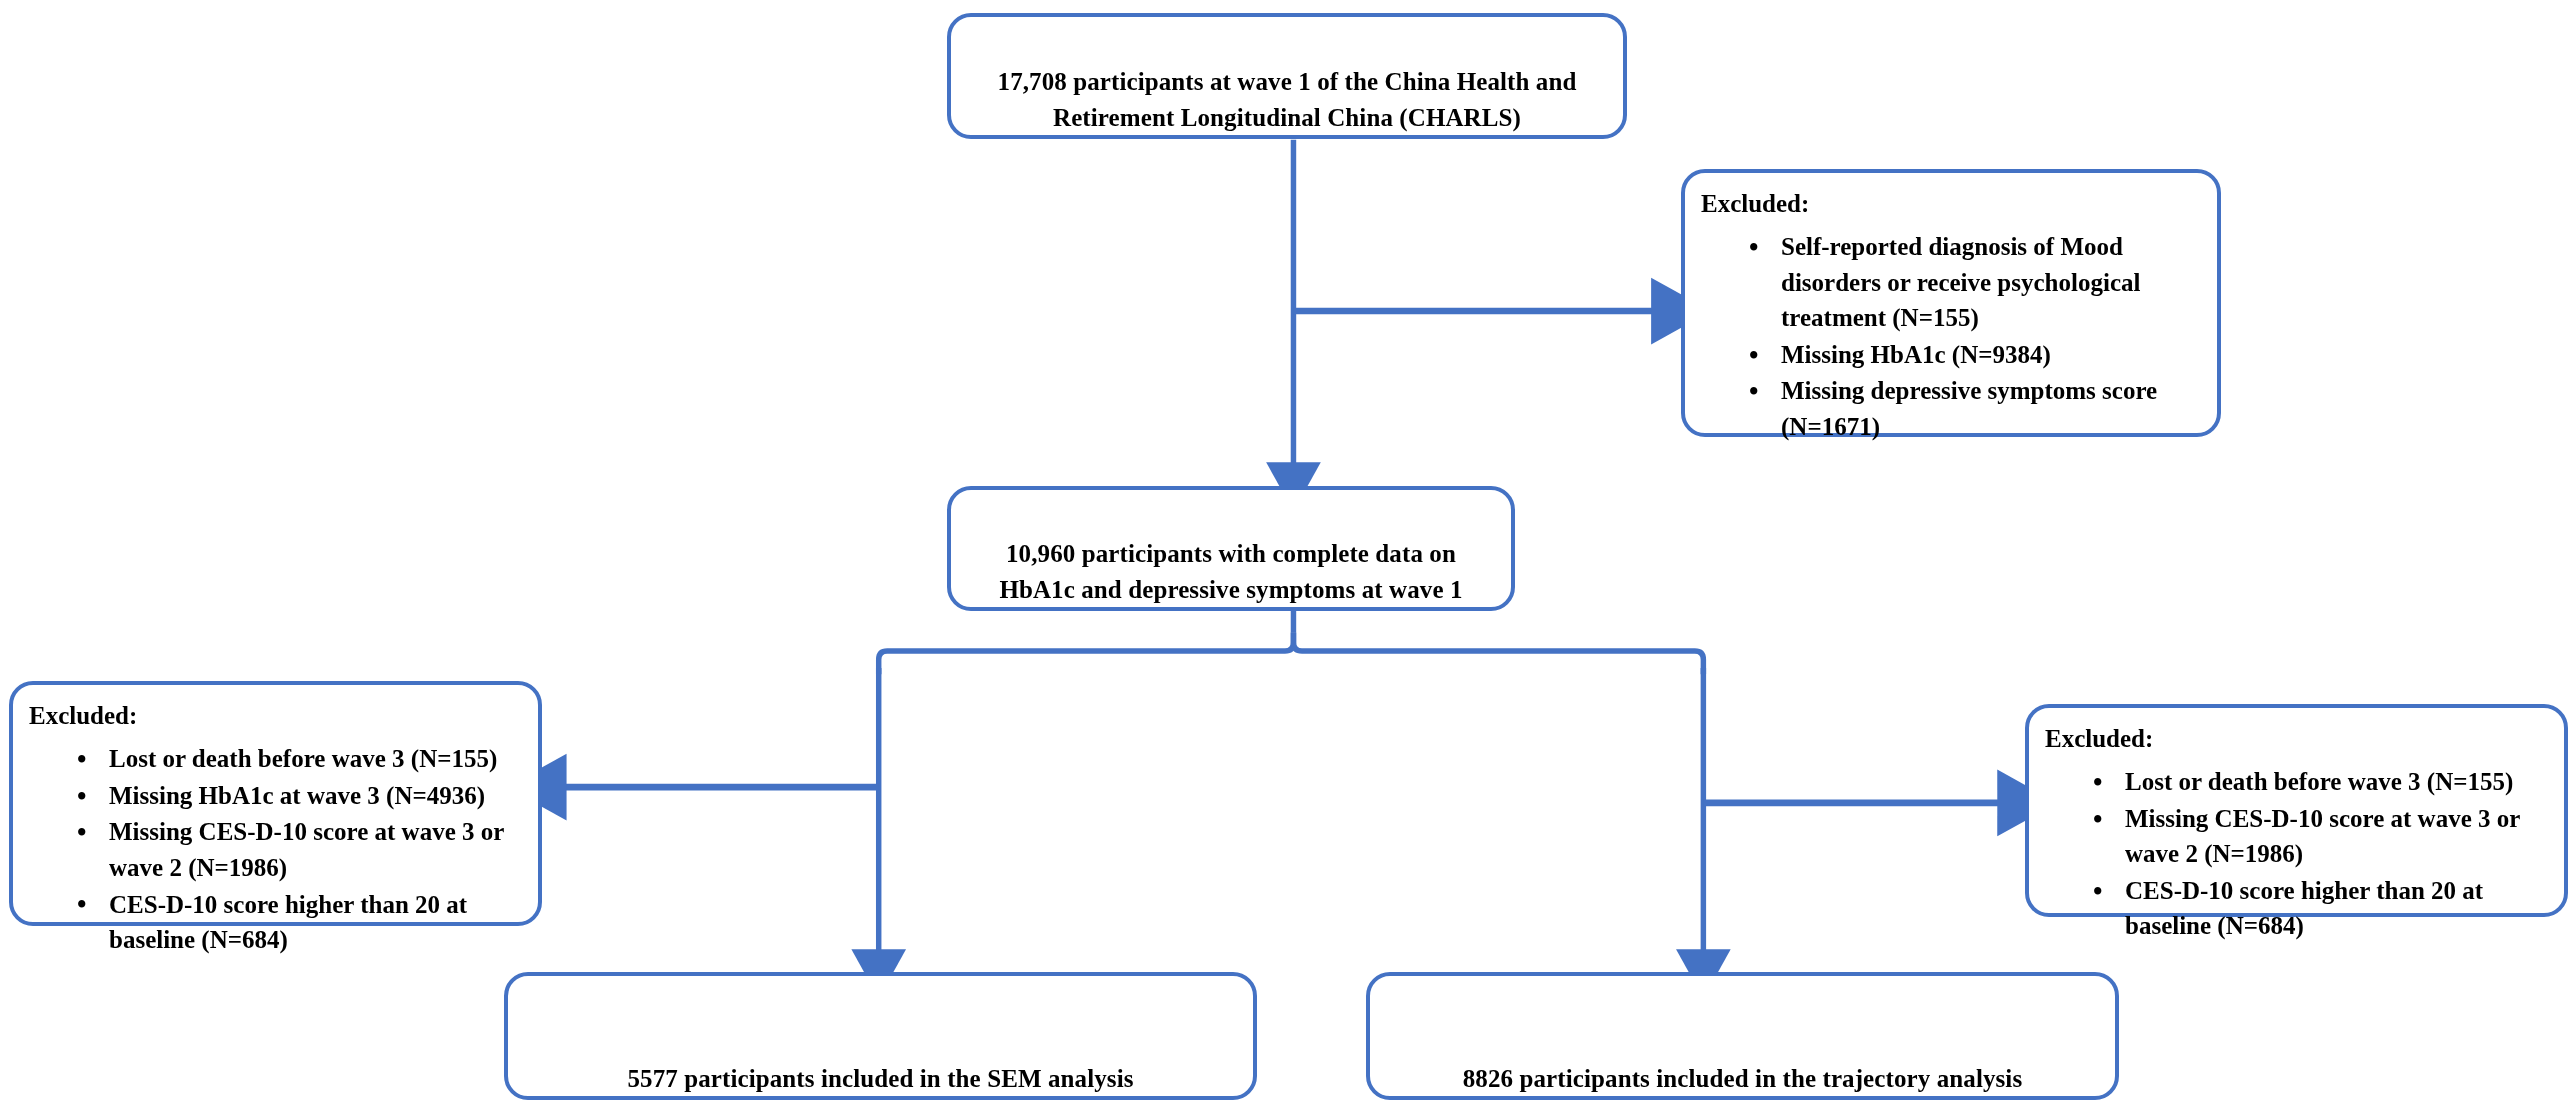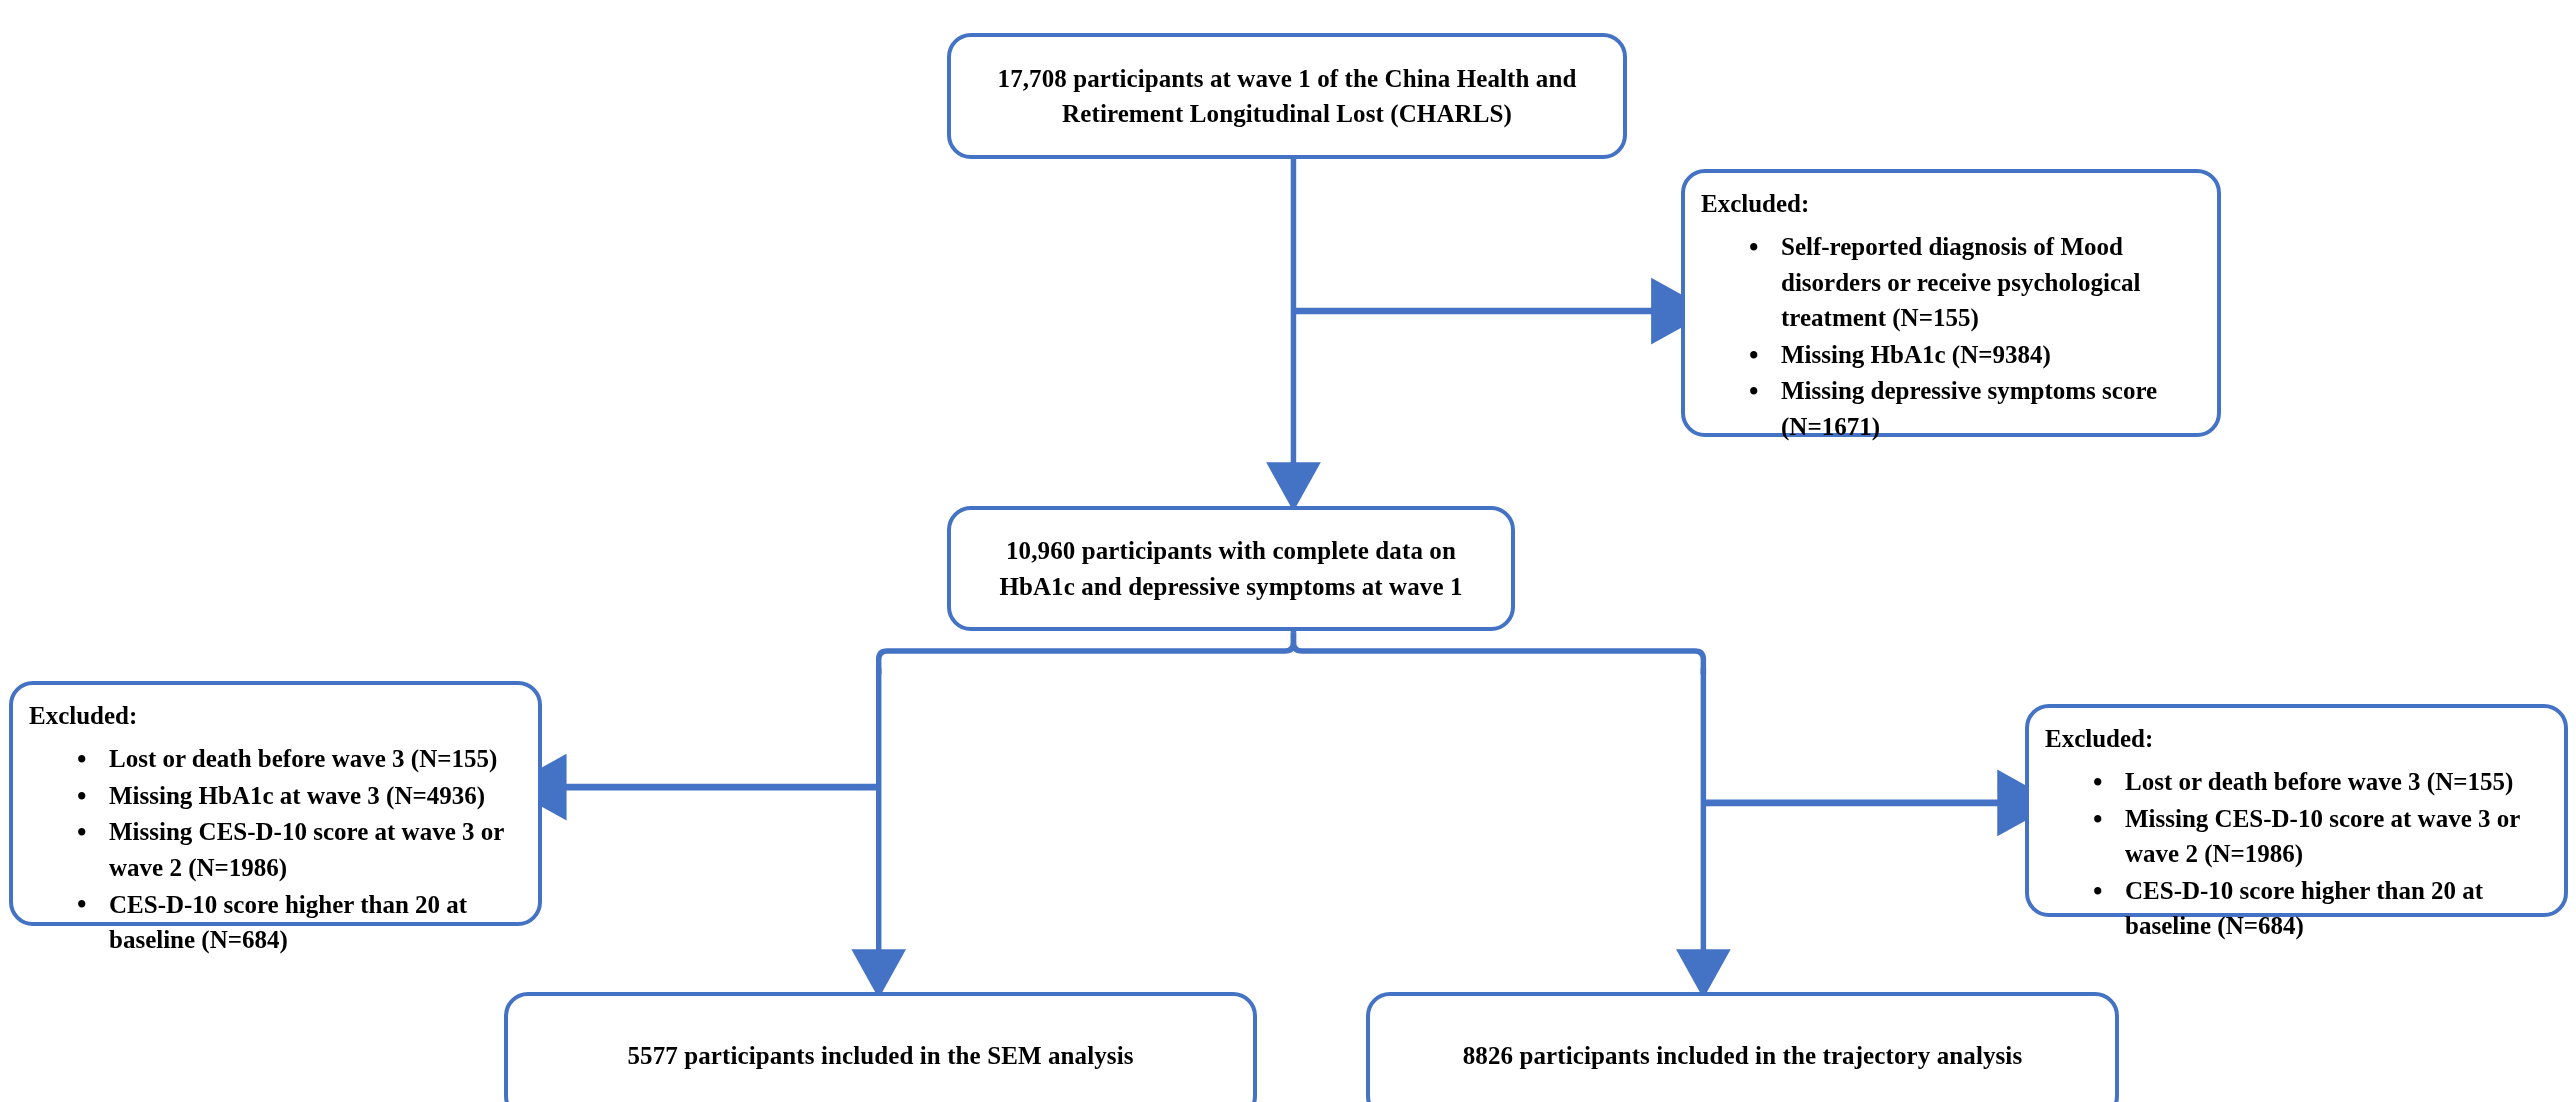--- a/index.html
+++ b/index.html
@@ -27,24 +27,23 @@
   .node {
     position: absolute;
     box-sizing: border-box;
     background: #ffffff;
     border: 4.3px solid #4472C4;
     border-radius: 24px;
     z-index: 5;
   }
   .node-center {
     display: flex;
-    align-items: center;
+    align-items: flex-end;
     justify-content: center;
     text-align: center;
-    margin-top: 20px;
   }
   .node-text {
     font-weight: bold;
     font-size: 25px;
     line-height: 1.42;
     color: #000000;
     letter-spacing: 0.1px;
   }
   .excluded-head {
     font-weight: bold;
@@ -130,21 +129,21 @@
     </g>
 
     <g>
       <path d="M2805,1322 L3300,1322" fill="none" stroke="#4472C4" stroke-width="11" marker-end="url(#arrow-right-head)"></path>
     </g>
   </svg>
 
   <div class="node node-center" id="node-cohort">
     <div class="node-text">
       <span>17,708 participants at wave 1 of the China Health and</span><br>
-      <span>Retirement Longitudinal Lost (CHARLS)</span>
+      <span>Retirement Longitudinal China (CHARLS)</span>
     </div>
   </div>
 
   <div class="node node-pad" id="node-excluded-1">
     <div class="excluded-head">Excluded:</div>
     <ul class="excluded-list">
       <li>Self-reported diagnosis of Mood disorders or receive psychological treatment (N=155)</li>
       <li>Missing HbA1c  (N=9384)</li>
       <li>Missing depressive symptoms score (N=1671)</li>
     </ul>

